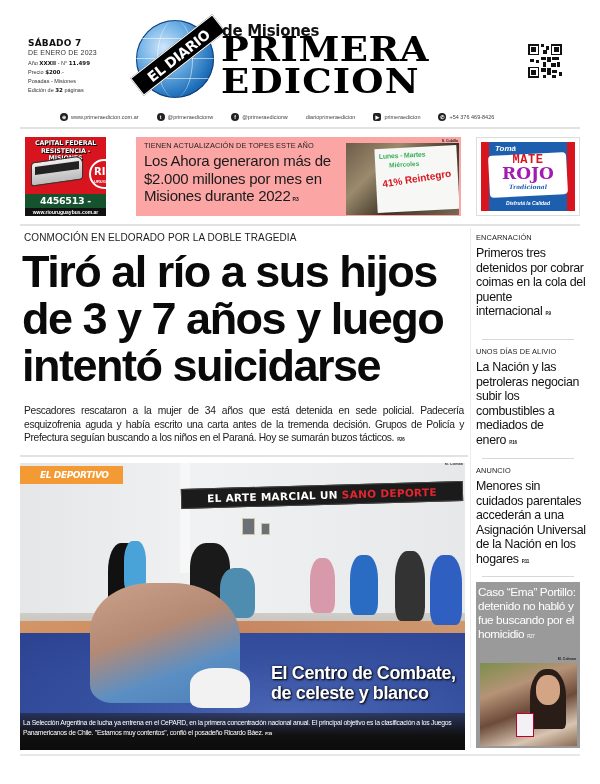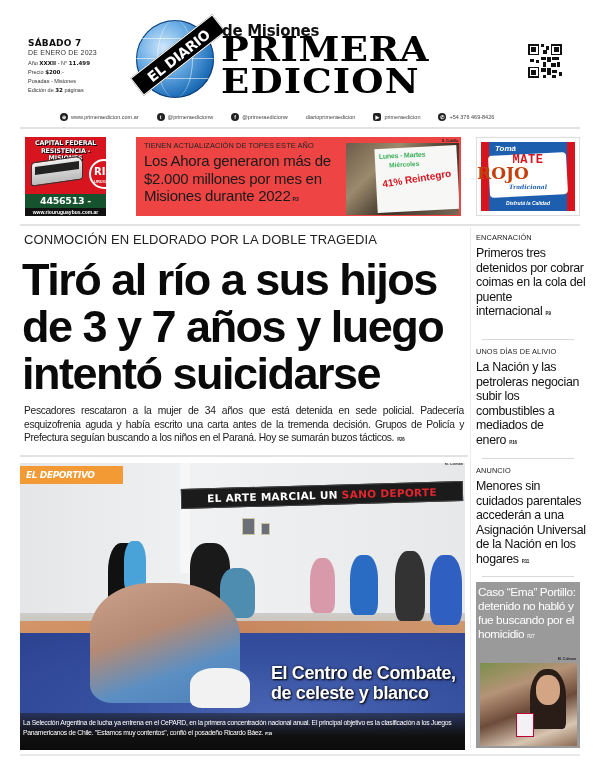--- a/index.html
+++ b/index.html
@@ -40,64 +40,64 @@
     .ad-rio { position: absolute; left: 25px; top: 137px; width: 81px; height: 79px; background: #d8141e; overflow: hidden; }
     .ad-rio .hdr { position: absolute; left: 0; top: 3px; width: 100%; text-align: center; font-family: "DejaVu Sans", sans-serif; font-weight: bold; font-size: 6.4px; line-height: 7.5px; color: #fff; letter-spacing: -0.2px; text-shadow: 0 0 1px #000, 1px 1px 0 #000; }
     .ad-rio .bus { position: absolute; left: 6px; top: 22px; width: 52px; height: 24px; background: linear-gradient(#eee, #bbb); border-radius: 4px 8px 3px 3px; transform: skewY(-8deg); border: 1px solid #333; }
     .ad-rio .bus::after { content: ""; position: absolute; left: 3px; top: 4px; width: 44px; height: 8px; background: #222; }
     .ad-rio .rio-badge { position: absolute; left: 64px; top: 22px; width: 30px; height: 30px; border: 2px solid #fff; border-radius: 50%; color: #fff; text-align: center; }
     .ad-rio .rio-badge .rio { font-family: "DejaVu Sans", sans-serif; font-weight: bold; font-size: 10px; line-height: 16px; margin-top: 3px; display: block; }
     .ad-rio .rio-badge .uru { font-size: 4px; font-weight: bold; display: block; line-height: 4px; }
     .ad-rio .phones { position: absolute; left: 0; bottom: 8px; width: 100%; height: 14px; background: #14532d; color: #fff; text-align: center; font-family: "DejaVu Sans", sans-serif; font-weight: bold; font-size: 9.5px; line-height: 14px; letter-spacing: -0.3px; }
     .ad-rio .web { position: absolute; left: 0; bottom: 0; width: 100%; height: 8px; background: #111; color: #fff; text-align: center; font-size: 5px; line-height: 8px; font-weight: bold; }
 
-    .promo-ahora { position: absolute; left: 136px; top: 137px; width: 325px; height: 79px; background: #ef4444; }
+    .promo-ahora { position: absolute; left: 136px; top: 137px; width: 325px; height: 79px; background: #fca5a5; }
     .promo-ahora .kicker { position: absolute; left: 8px; top: 4px; font-size: 7.4px; color: #222; letter-spacing: 0.1px; }
     .promo-ahora .headline { position: absolute; left: 8px; top: 15px; width: 215px; font-size: 15px; line-height: 17.5px; color: #1a1a1a; letter-spacing: -0.25px; }
     .promo-ahora .headline .pg { font-size: 5px; font-weight: bold; margin-left: 2px; }
     .promo-ahora .photo { position: absolute; left: 210px; top: 6px; width: 113px; height: 72px; background: linear-gradient(135deg, #6e5c4a 0%, #9b8a6c 30%, #3b3226 60%, #7a6a56 100%); overflow: hidden; }
     .promo-ahora .photo .sign { position: absolute; left: 30px; top: 4px; width: 82px; height: 64px; background: #f7f7f5; transform: rotate(-3deg); }
     .promo-ahora .photo .sign .l1 { position: absolute; left: 4px; top: 4px; font-size: 7px; color: #3ab05a; font-weight: bold; letter-spacing: -0.2px; white-space: nowrap; }
     .promo-ahora .photo .sign .l2 { position: absolute; left: 14px; top: 13px; font-size: 6.5px; color: #3ab05a; font-weight: bold; }
     .promo-ahora .photo .sign .l3 { position: absolute; left: 6px; top: 26px; font-size: 10px; color: #d8141e; font-weight: bold; transform: rotate(-6deg); white-space: nowrap; }
     .promo-ahora .credit { position: absolute; right: 3px; top: 2px; font-size: 3.6px; color: #222; font-weight: bold; }
 
     .ad-mate { position: absolute; left: 476px; top: 137px; width: 104px; height: 79px; background: #fff; border: 1px solid #ddd; overflow: hidden; }
     .ad-mate .blue { position: absolute; left: 4px; top: 4px; width: 94px; height: 69px; background: #1d5fae; }
     .ad-mate .redstripe { position: absolute; left: 4px; top: 4px; width: 8px; height: 69px; background: #d8141e; }
     .ad-mate .redstripe.r { left: 90px; }
     .ad-mate .banner { position: absolute; left: 12px; top: 16px; width: 78px; height: 42px; background: #fff; border-radius: 4px; transform: rotate(-3deg); }
     .ad-mate .toma { position: absolute; left: 18px; top: 6px; font-size: 8px; color: #fff; font-style: italic; font-weight: bold; }
     .ad-mate .mate { position: absolute; left: 0; top: 16px; width: 100%; text-align: center; font-family: Liberation Mono, monospace; font-weight: bold; font-size: 12px; color: #d8141e; line-height: 12px; letter-spacing: 0.5px; }
-    .ad-mate .rojo { position: absolute; left: 0; top: 27px; width: 100%; text-align: left; font-family: "DejaVu Serif", serif; font-weight: bold; font-size: 17px; color: #c2410c; line-height: 17px; }
+    .ad-mate .rojo { position: absolute; left: 0; top: 27px; width: 100%; text-align: center; font-family: "DejaVu Serif", serif; font-weight: bold; font-size: 17px; color: #a21caf; line-height: 17px; }
     .ad-mate .trad { position: absolute; left: 0; top: 45px; width: 100%; text-align: center; font-family: "DejaVu Serif", serif; font-style: italic; font-size: 6px; color: #1d5fae; font-weight: bold; }
     .ad-mate .disfruta { position: absolute; left: 0; top: 62px; width: 100%; text-align: center; font-size: 5px; color: #fff; font-weight: bold; font-style: italic; }
 
     .rule-ads { position: absolute; left: 20px; top: 224px; width: 560px; height: 2px; background: #e2e2e2; }
 
     
-    .main-kicker { position: absolute; left: 24px; top: 232px; font-size: 13px; color: #222; letter-spacing: 0.1px; }
-    .main-headline { position: absolute; left: 22px; top: 256px; width: 445px; font-family: "Liberation Sans", sans-serif; font-weight: bold; font-size: 45px; line-height: 47px; color: #0a0a0a; letter-spacing: -1.5px; }
+    .main-kicker { position: absolute; left: 24px; top: 232px; font-size: 10px; color: #222; letter-spacing: 0.1px; }
+    .main-headline { position: absolute; left: 22px; top: 248px; width: 445px; font-family: "Liberation Sans", sans-serif; font-weight: bold; font-size: 45px; line-height: 47px; color: #0a0a0a; letter-spacing: -1.5px; }
     .main-body { position: absolute; left: 24px; top: 404px; width: 440px; font-family: "Liberation Sans Narrow", "Liberation Sans", sans-serif; font-size: 10.3px; line-height: 13.5px; color: #222; letter-spacing: -0.35px; text-align: justify; }
     .main-body .pg { font-size: 4.5px; font-weight: bold; margin-left: 3px; }
     .rule-main { position: absolute; left: 20px; top: 455px; width: 448px; height: 2px; background: #e2e2e2; }
 
     
     .sports { position: absolute; left: 20px; top: 463px; width: 445px; height: 287px; overflow: hidden;
       background: linear-gradient(180deg, #e9ebec 0%, #dfe1e2 35%, #cfd2d3 50%, #c6b6a2 62%, #3f5aa6 70%, #3550a0 100%); }
     .sports .wall { position: absolute; left: 0; top: 0; width: 445px; height: 150px; background: linear-gradient(90deg, #e4e6e8 0%, #f0f1f2 40%, #e6e8ea 100%); }
     .sports .beam { position: absolute; left: 160px; top: 0; width: 10px; height: 110px; background: #f7f7f7; }
     .sports .mat { position: absolute; left: 0; top: 170px; width: 445px; height: 117px; background: radial-gradient(ellipse at 60% 70%, #4b66b5 0%, #3650a0 50%, #2b4290 100%); }
     .sports .mat-orange { position: absolute; left: 0; top: 158px; width: 445px; height: 18px; background: linear-gradient(90deg, #d58a52, #c7784a 50%, #d08d5c); opacity: 0.8; }
     .sports .bannerbar { position: absolute; left: 161px; top: 22px; width: 282px; height: 20px; background: #1b1b1b; transform: rotate(-1.6deg); border: 1px solid #444; display: flex; align-items: center; justify-content: center; }
     .sports .bannerbar span { font-family: "DejaVu Sans", sans-serif; font-weight: bold; font-size: 10.5px; color: #fff; letter-spacing: 0.3px; white-space: nowrap; }
     .sports .bannerbar span .red { color: #e0262e; }
     .sports .frame { position: absolute; top: 55px; width: 13px; height: 17px; background: #6b6f78; border: 1px solid #cfc6a6; }
     .sports .person { position: absolute; border-radius: 40% 40% 20% 20%; }
-    .sports .section-tag { position: absolute; left: 0; top: 3px; width: 103px; height: 18px; background: #f39a34; color: #fff; font-family: "DejaVu Sans", sans-serif; font-weight: bold; font-style: italic; font-size: 9px; line-height: 18px; padding-left: 6px; letter-spacing: -0.4px; }
+    .sports .section-tag { position: absolute; left: 0; top: 3px; width: 103px; height: 18px; background: #f39a34; color: #fff; font-family: "DejaVu Sans", sans-serif; font-weight: bold; font-style: italic; font-size: 9px; line-height: 18px; padding-left: 20px; letter-spacing: -0.4px; }
     .sports .credit { position: absolute; right: 2px; top: -1px; font-size: 3.6px; color: #333; font-weight: bold; }
     .sports .overlay-headline { position: absolute; left: 251px; top: 200px; width: 195px; font-family: "Liberation Sans", sans-serif; font-weight: bold; font-size: 18px; line-height: 20px; color: #fff; letter-spacing: -0.4px; text-shadow: 1px 1px 2px #000, 0 0 3px rgba(0,0,0,0.6); }
     .sports .caption { position: absolute; left: 0; top: 250px; width: 445px; height: 37px; background: linear-gradient(180deg, rgba(30,30,40,0.55) 0%, #111 60%, #0b0b0b 100%); color: #fff; font-family: "Liberation Sans Narrow", "Liberation Sans", sans-serif; font-size: 6.8px; line-height: 9.5px; padding: 5px 4px 0 3px; letter-spacing: -0.25px; }
     .sports .caption .pg { font-size: 4px; font-weight: bold; margin-left: 2px; }
 
     
     .rcol-divider { position: absolute; left: 470px; top: 228px; width: 1px; height: 520px; background: #ececec; }
     .side-story { position: absolute; left: 476px; width: 110px; }
     .side-story .kicker { font-size: 7.4px; color: #222; letter-spacing: 0.1px; }
     .side-story .headline { font-size: 12.4px; line-height: 14.6px; color: #111; margin-top: 4px; letter-spacing: -0.3px; }

